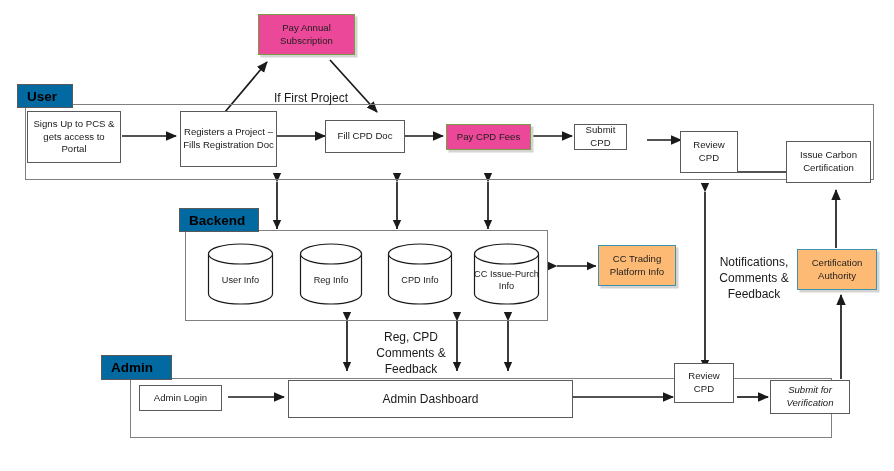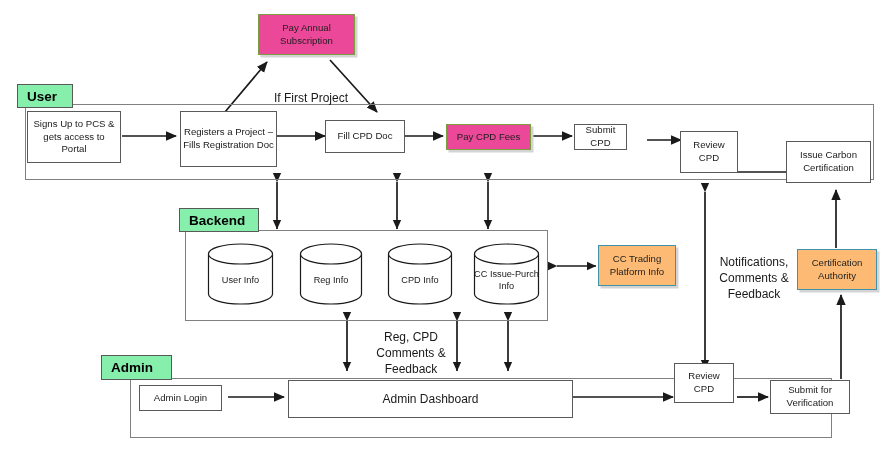--- a/index.html
+++ b/index.html
@@ -29,21 +29,21 @@
 
   
   .lane {
     position: absolute;
     border: 1.5px solid #808080;
     background: transparent;
   }
   .lane-tab {
     position: absolute;
     border: 1.5px solid #595959;
-    background: #86efac;
+    background: #0369a1;
     display: flex;
     align-items: center;
     padding-left: 9px;
     font-weight: bold;
     font-size: 13.5px;
     color: #000000;
     z-index: 6;
   }
 
   
@@ -275,17 +275,17 @@
   </div>
 
   <div class="box big-label" style="left:288px; top:380px; width:285px; height:38px;">
     <span>Admin Dashboard</span>
   </div>
 
   <div class="box" style="left:674px; top:363px; width:60px; height:40px;">
     <span>Review CPD</span>
   </div>
 
-  <div class="box" style="left:770px; top:380px; width:80px; height:34px;">
+  <div class="box" style="left:770px; top:380px; width:80px; height:34px;font-style:italic;">
     <span>Submit for Verification</span>
   </div>
 
 </div>
 
 </body></html>

